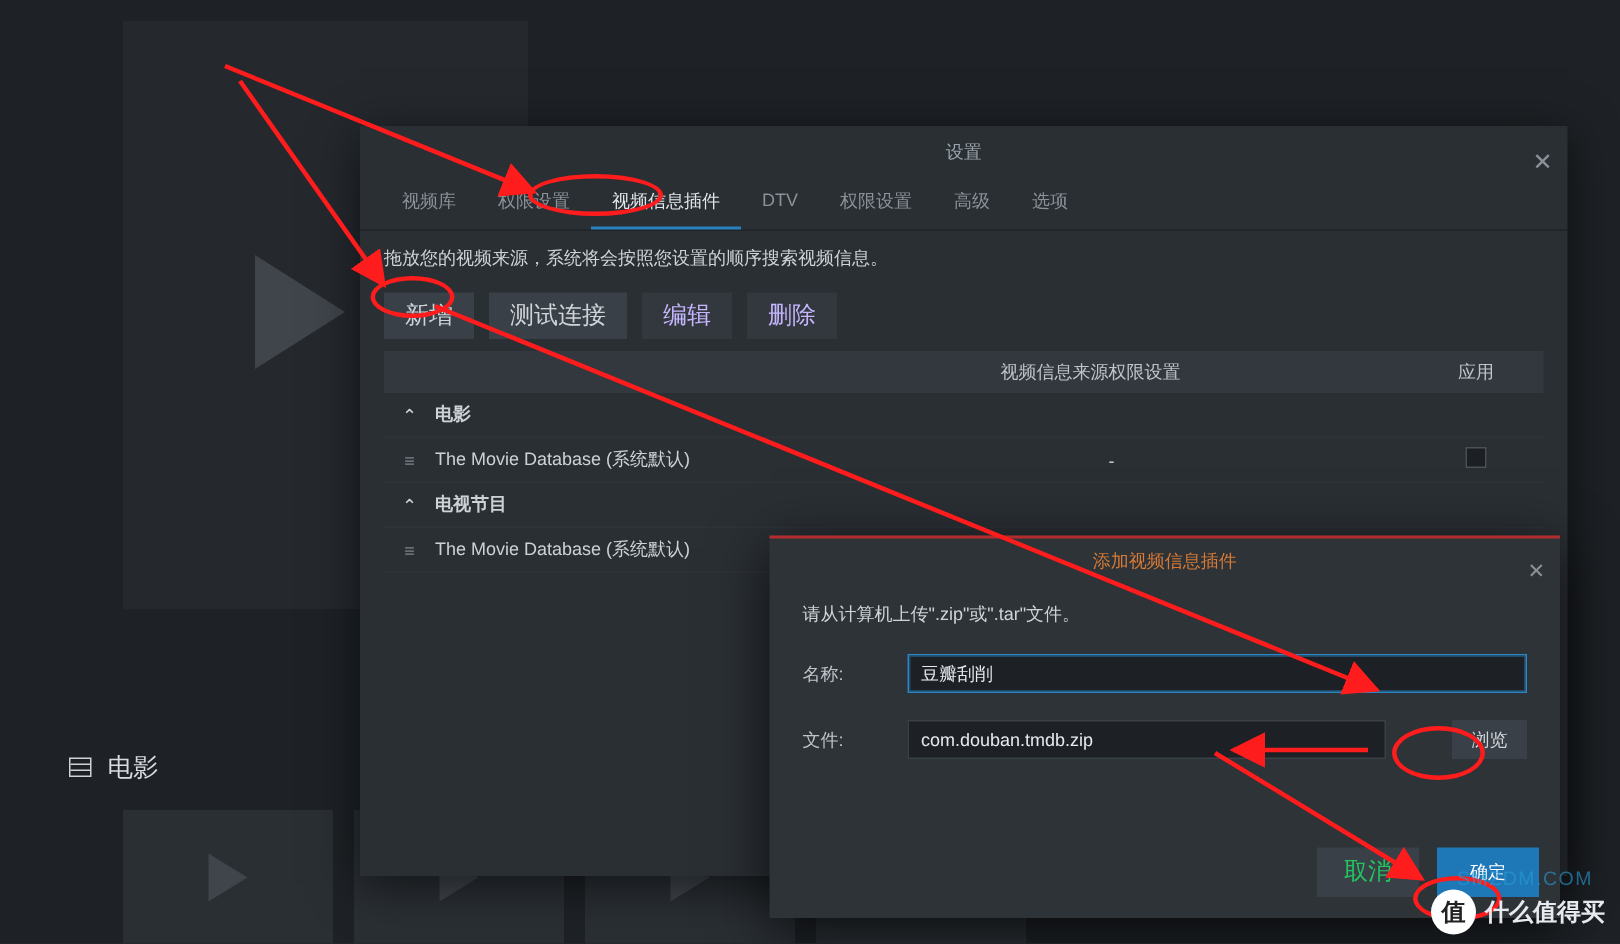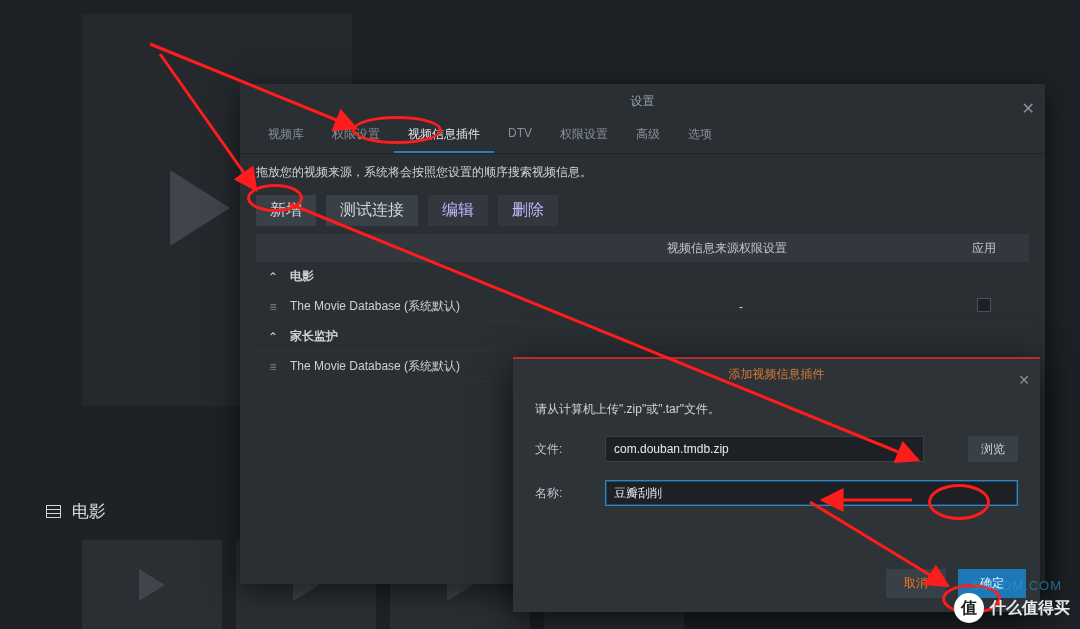--- a/index.html
+++ b/index.html
@@ -121,22 +121,22 @@
   }
   .form-input.focus { border:1px solid #2b86c5; box-shadow:0 0 0 1px rgba(43,134,197,0.4) inset; }
   .browse-btn {
     width:50px; height:26px; background:#3a4047; color:#cfd4d9;
     border:none; font-size:12px; cursor:pointer; margin-left:30px;
   }
   .sub-footer {
     position:absolute; right:14px; bottom:14px; display:flex; gap:12px;
   }
   .cancel-btn {
-    background:#3a4047; color:#f97316; border:none;
-    font-size:12px; padding:6px 18px; cursor:pointer;
+    background:#3a4047; color:#22c55e; border:none;
+    font-size:16px; padding:6px 18px; cursor:pointer;
   }
   .ok-btn {
     background:#1e78b8; color:#fff; border:none;
     font-size:12px; padding:6px 22px; cursor:pointer;
   }
 
   
   .anno { position:absolute; pointer-events:none; }
   .anno-ellipse {
     border:3px solid #ff1c1c; border-radius:50%;
@@ -218,48 +218,48 @@
     </div>
     <div class="data-row">
       <div class="drag-handle">≡</div>
       <div class="cell-src">The Movie Database (系统默认)</div>
       <div class="cell-status">-</div>
       <div class="cell-app"><span class="checkbox"></span></div>
     </div>
 
     <div class="group-row">
       <div class="group-caret">⌃</div>
-      <div class="cell-src" style="font-weight:600">家长监护</div>
+      <div class="cell-src" style="font-weight:600">电视节目</div>
       <div class="cell-status"></div>
         <div class="cell-app"></div>
     </div>
     <div class="data-row">
       <div class="drag-handle">≡</div>
       <div class="cell-src">The Movie Database (系统默认)</div>
       <div class="cell-status">-</div>
       <div class="cell-app"><span class="checkbox"></span></div>
     </div>
   </div>
 </div>
 
 <div class="subdialog">
   <div class="sub-header">
     <span>添加视频信息插件</span>
     <span class="sub-close">✕</span>
   </div>
   <div class="sub-body">
     <div>请从计算机上传".zip"或".tar"文件。</div>
     <div class="form-row">
+      <div class="form-label">名称:</div>
+      <input class="form-input focus" value="豆瓣刮削" style="">
+    </div>
+    <div class="form-row">
       <div class="form-label">文件:</div>
       <input class="form-input" value="com.douban.tmdb.zip" style="">
       <button class="browse-btn">浏览</button>
-    </div>
-    <div class="form-row">
-      <div class="form-label">名称:</div>
-      <input class="form-input focus" value="豆瓣刮削" style="">
     </div>
   </div>
   <div class="sub-footer">
     <button class="cancel-btn">取消</button>
     <button class="ok-btn">确定</button>
   </div>
 </div>
 
 <div class="anno anno-ellipse" style="left:352px; top:116px; width:90px; height:28px;"></div>
 <div class="anno anno-ellipse" style="left:247px; top:184px; width:56px; height:28px;"></div>

